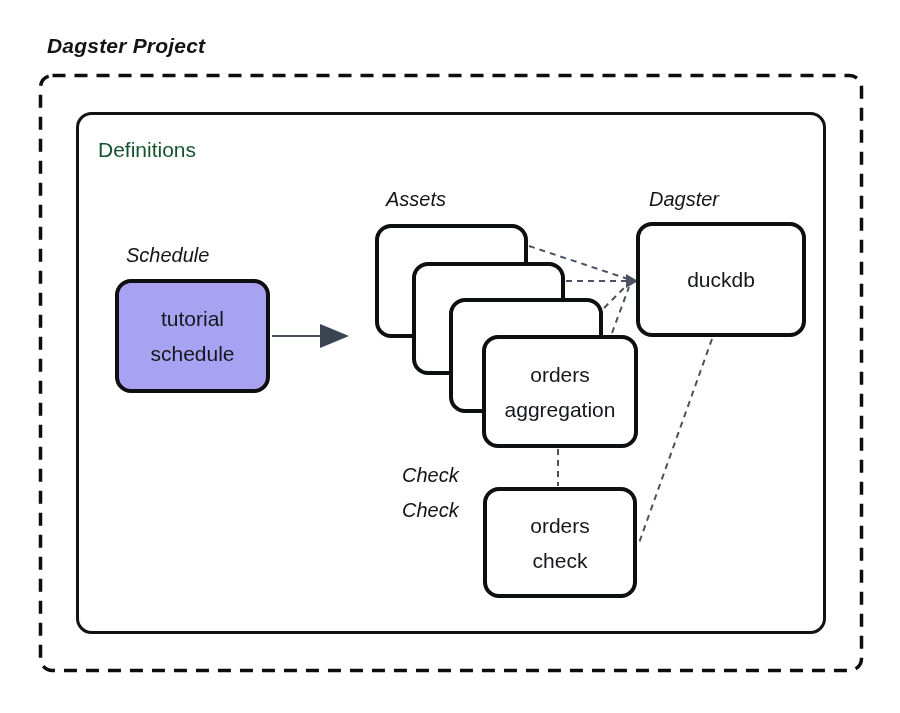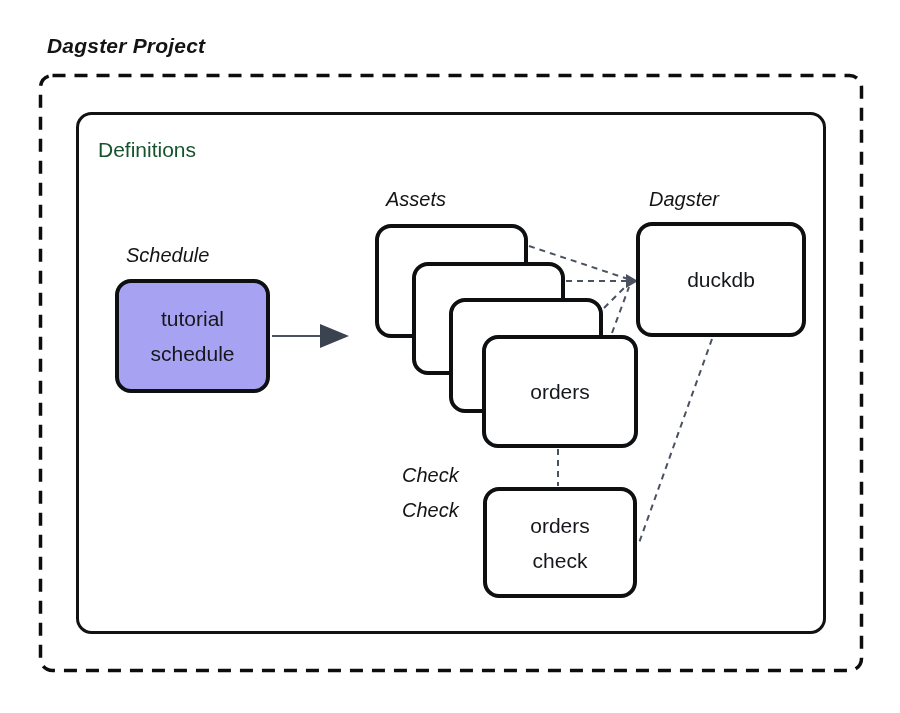--- a/index.html
+++ b/index.html
@@ -107,20 +107,21 @@
   <div class="node node-schedule">
     <span>tutorial</span>
     <span>schedule</span>
   </div>
 
   <div class="node card-a"></div>
   <div class="node card-b"></div>
   <div class="node card-c"></div>
   <div class="node node-aggregation">
     <span>orders</span>
+    <span>aggregation</span>
   </div>
 
   <div class="node node-duckdb">
     <span>duckdb</span>
   </div>
 
   <div class="node node-check">
     <span>orders</span>
     <span>check</span>
   </div>

